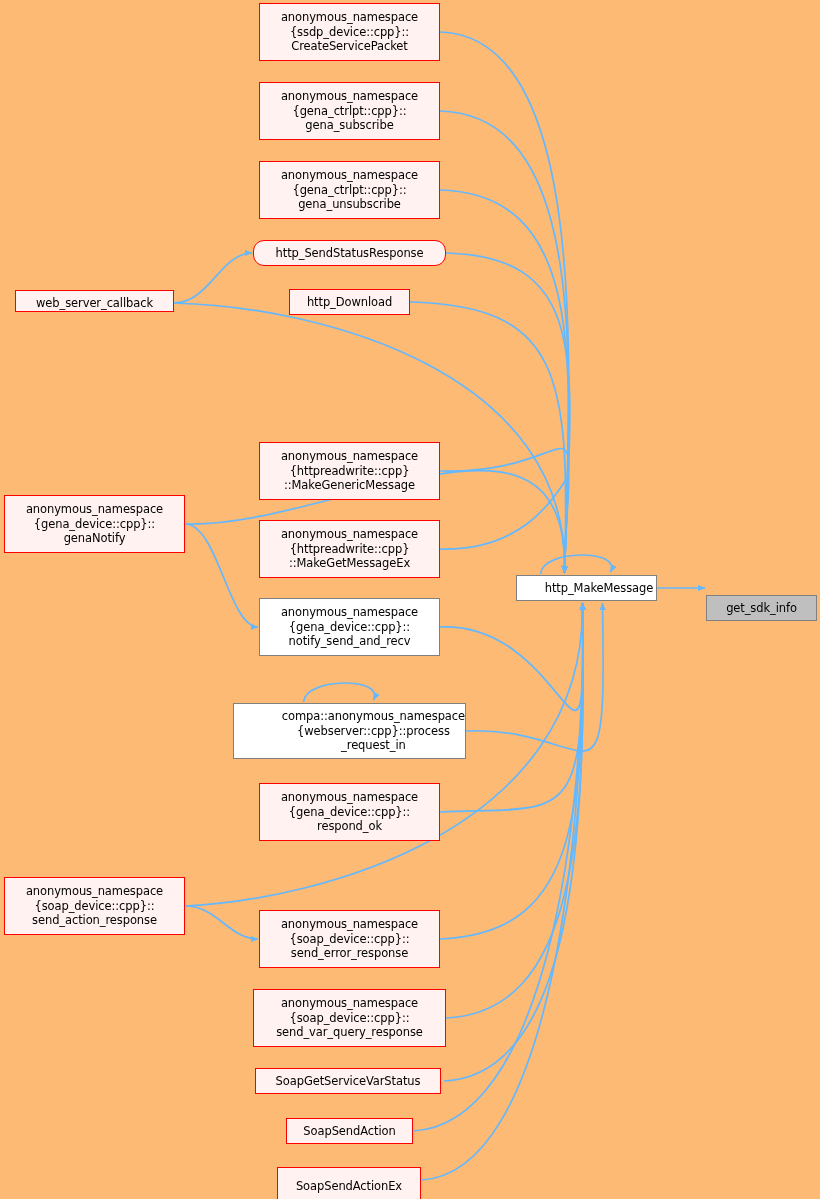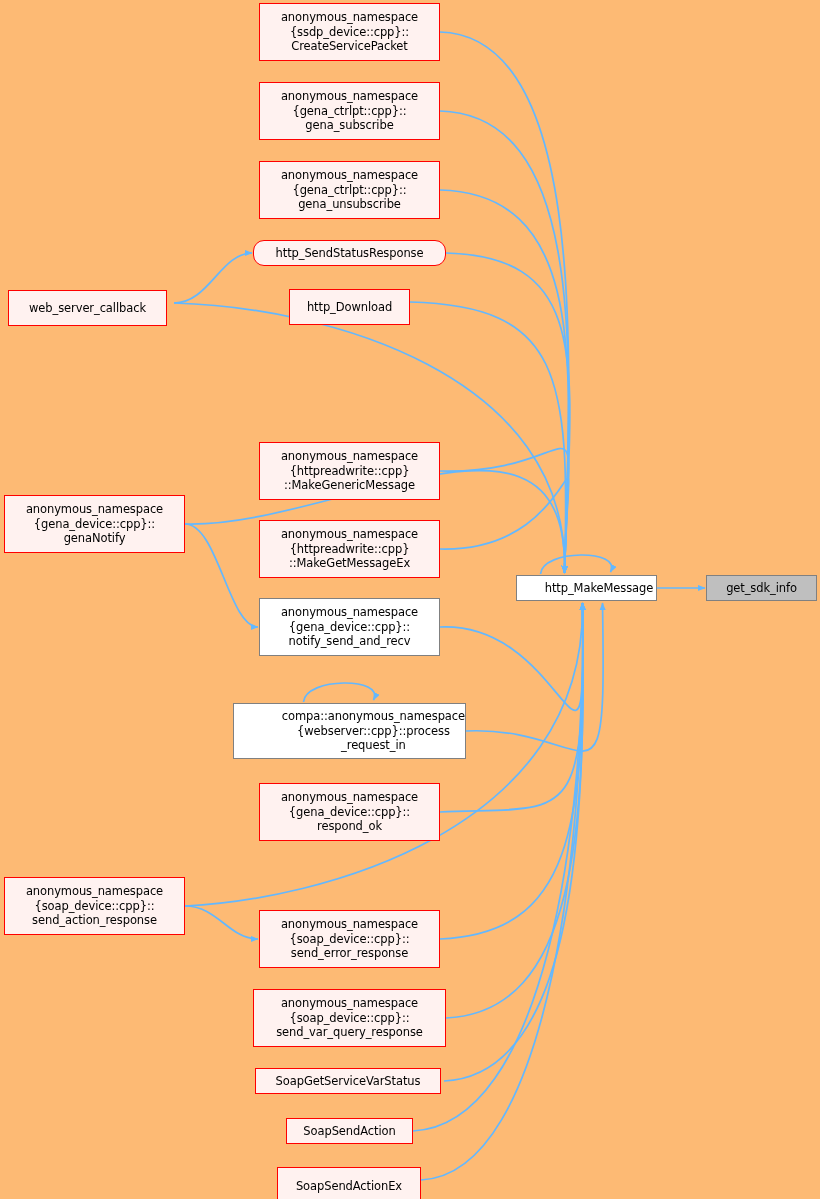--- a/index.html
+++ b/index.html
@@ -19,21 +19,21 @@
     text-align:center;
     font-size:11.5px;
     line-height:1.30;
     color:#000;
     letter-spacing:-0.1px;
     white-space:pre-line;
     z-index:5;
   }
   .node.red{ background:#fff2f0; border:1.6px solid #ff0000; }
   .node.plain{ background:#ffffff; border:1.6px solid #808080; }
-  .node.focus{ background:#bfbfbf; border:1.6px solid #808080; }
+  .node.focus{ background:#bfbfbf; border:1.6px solid #808080;margin-top:20px; }
   .node span{display:block;}
 </style>
 </head>
 <body>
 
 <div id="canvas">
   <svg id="edges" xmlns="http://www.w3.org/2000/svg" viewBox="0 0 820 1199">
     <defs>
       <marker id="ah" markerWidth="9" markerHeight="9" refX="7.4" refY="3.2" orient="auto" markerUnits="userSpaceOnUse">
         <path d="M0,0 L8,3.2 L0,6.4 z" fill="#63b8ff"></path>
@@ -70,22 +70,22 @@
       <div class="node red" style="left: 259px; top: 3px; width: 181px; height: 58px;"><span>anonymous_namespace
 {ssdp_device::cpp}::
 CreateServicePacket</span></div>
       <div class="node red" style="left: 259px; top: 82px; width: 181px; height: 58px;"><span>anonymous_namespace
 {gena_ctrlpt::cpp}::
 gena_subscribe</span></div>
       <div class="node red" style="left: 259px; top: 161px; width: 181px; height: 58px;"><span>anonymous_namespace
 {gena_ctrlpt::cpp}::
 gena_unsubscribe</span></div>
       <div class="node red" style="left: 253px; top: 240px; width: 193px; height: 26px; border-radius: 11px;"><span>http_SendStatusResponse</span></div>
-      <div class="node red" style="left: 8px; top: 290px; width: 159px; height: 36px;"><span>web_server_callback</span></div>
-      <div class="node red" style="left: 289px; top: 289px; width: 121px; height: 36px;"><span>http_Download</span></div>
+      <div class="node red" style="left: 15px; top: 290px; width: 159px; height: 22px; align-items: flex-end;"><span>web_server_callback</span></div>
+      <div class="node red" style="left: 289px; top: 289px; width: 121px; height: 26px;"><span>http_Download</span></div>
       <div class="node red" style="left: 259px; top: 442px; width: 181px; height: 58px;"><span>anonymous_namespace
 {httpreadwrite::cpp}
 ::MakeGenericMessage</span></div>
       <div class="node red" style="left: 4px; top: 495px; width: 181px; height: 58px;"><span>anonymous_namespace
 {gena_device::cpp}::
 genaNotify</span></div>
       <div class="node red" style="left: 259px; top: 520px; width: 181px; height: 58px;"><span>anonymous_namespace
 {httpreadwrite::cpp}
 ::MakeGetMessageEx</span></div>
       <div class="node plain" style="left: 259px; top: 598px; width: 181px; height: 58px;"><span>anonymous_namespace

